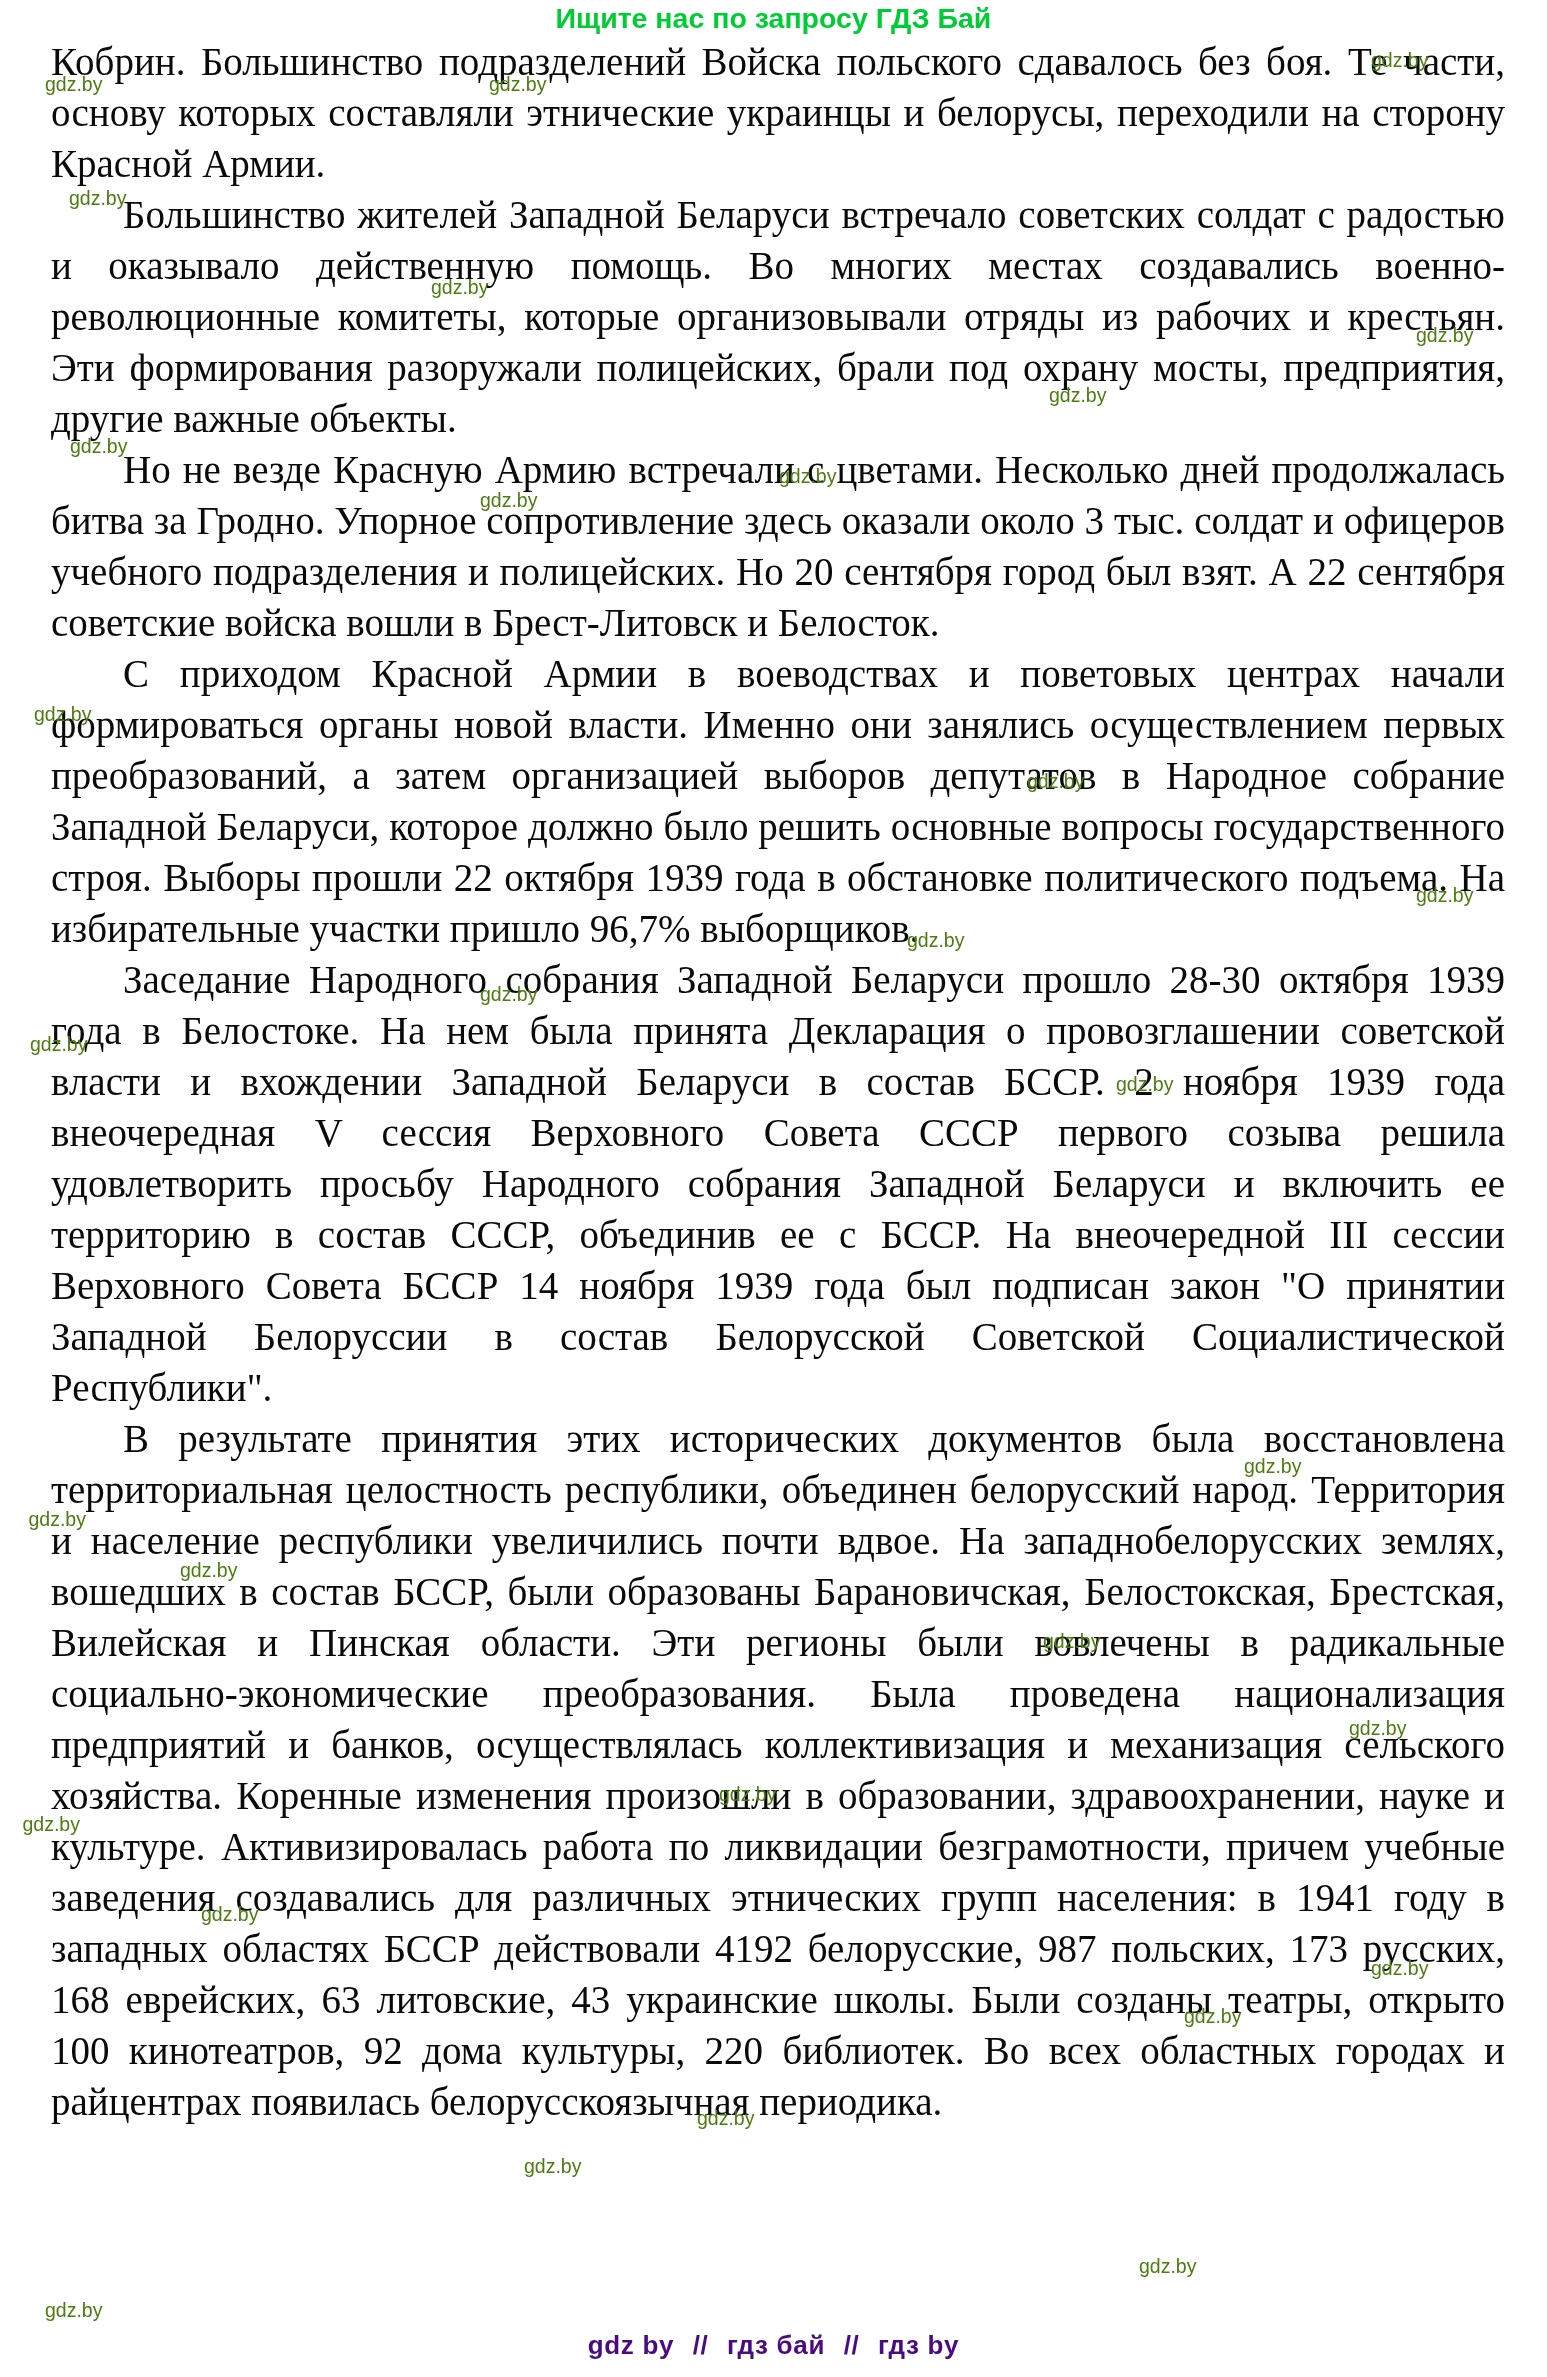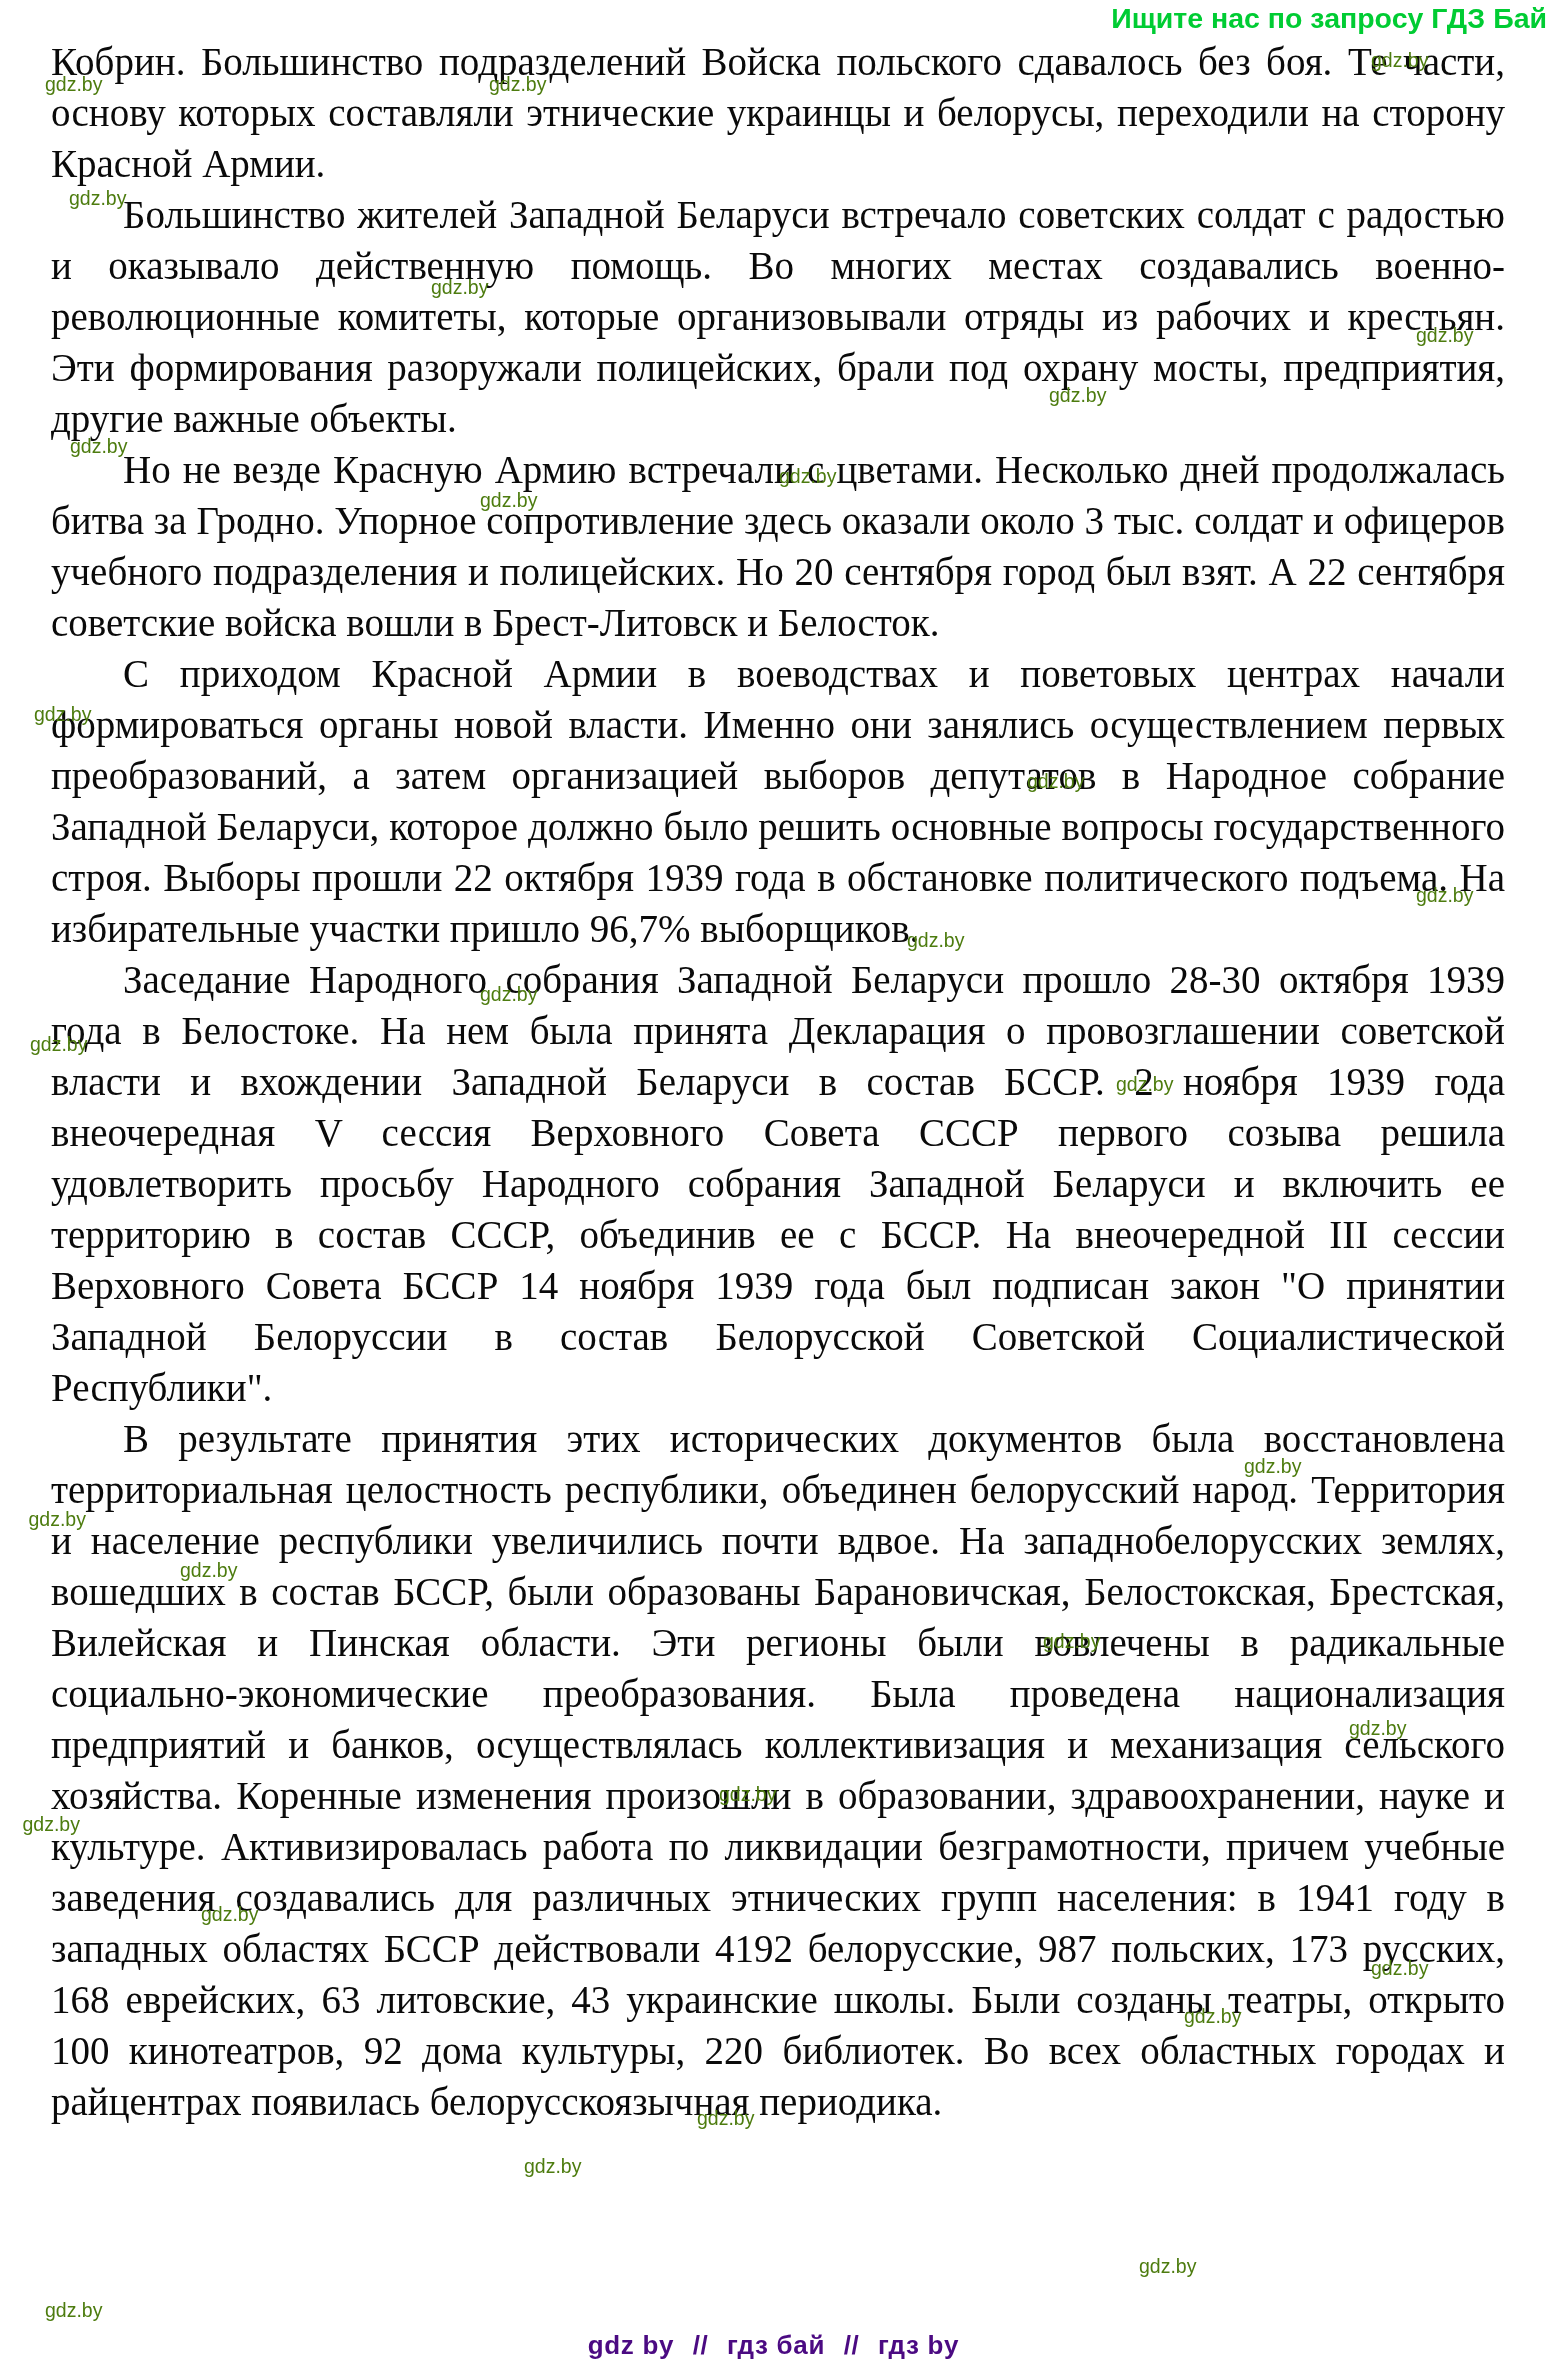--- a/index.html
+++ b/index.html
@@ -19,21 +19,21 @@
     overflow: hidden;
     box-sizing: border-box;
   }
 
   
   .promo-banner {
     position: absolute;
     top: 1.5px;
     left: 0;
     width: 1547px;
-    text-align: right;
+    text-align: center;
     font-family: "Liberation Sans", "DejaVu Sans", sans-serif;
     font-size: 28.5px;
     font-weight: 700;
     color: #00cc33;
     letter-spacing: 0px;
     white-space: nowrap;
   }
 
   
   .text-column {

